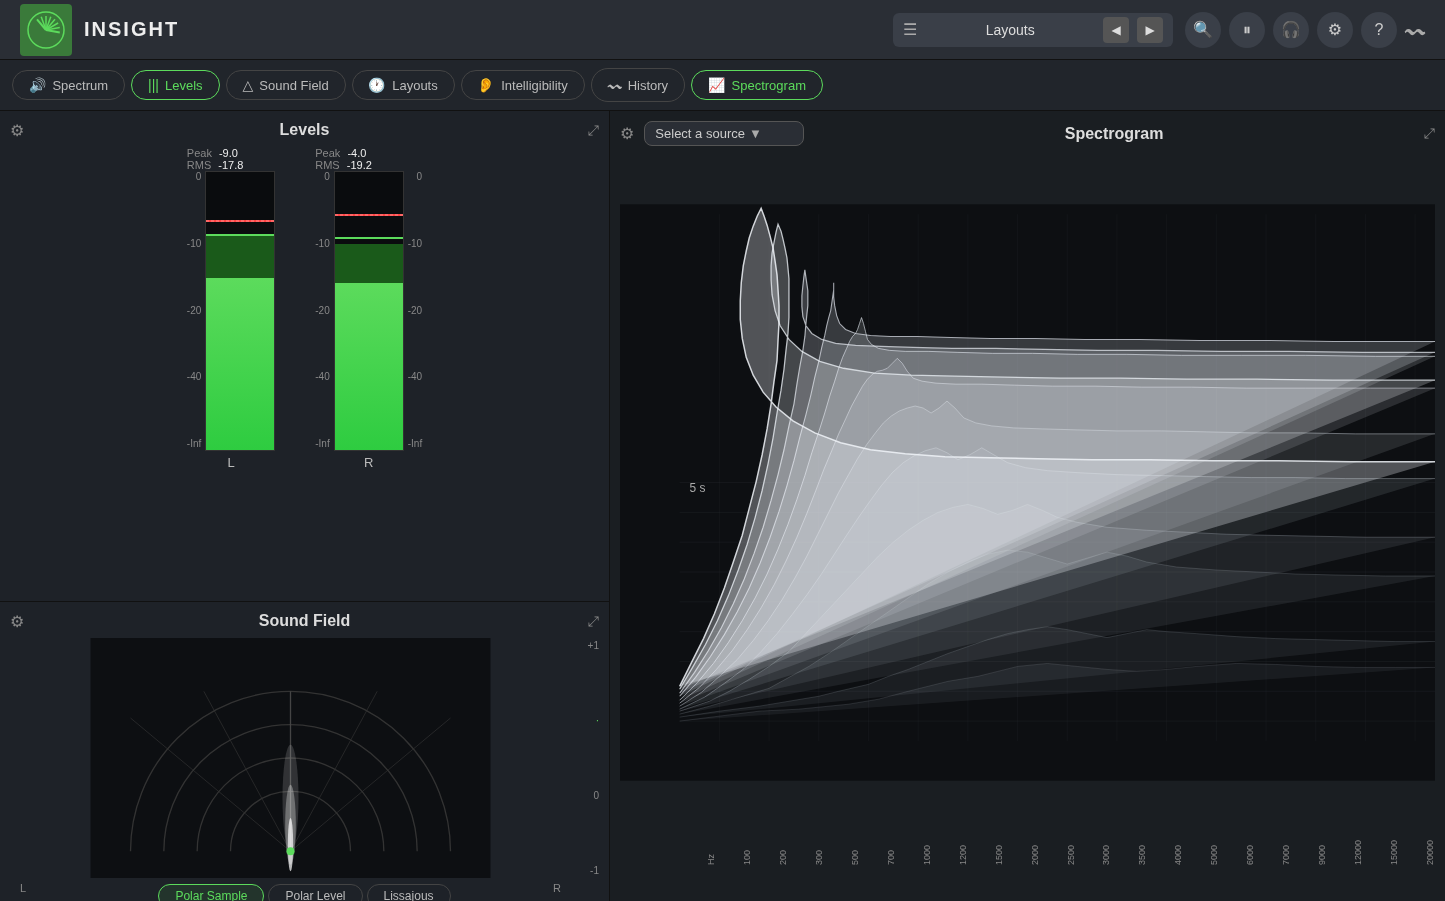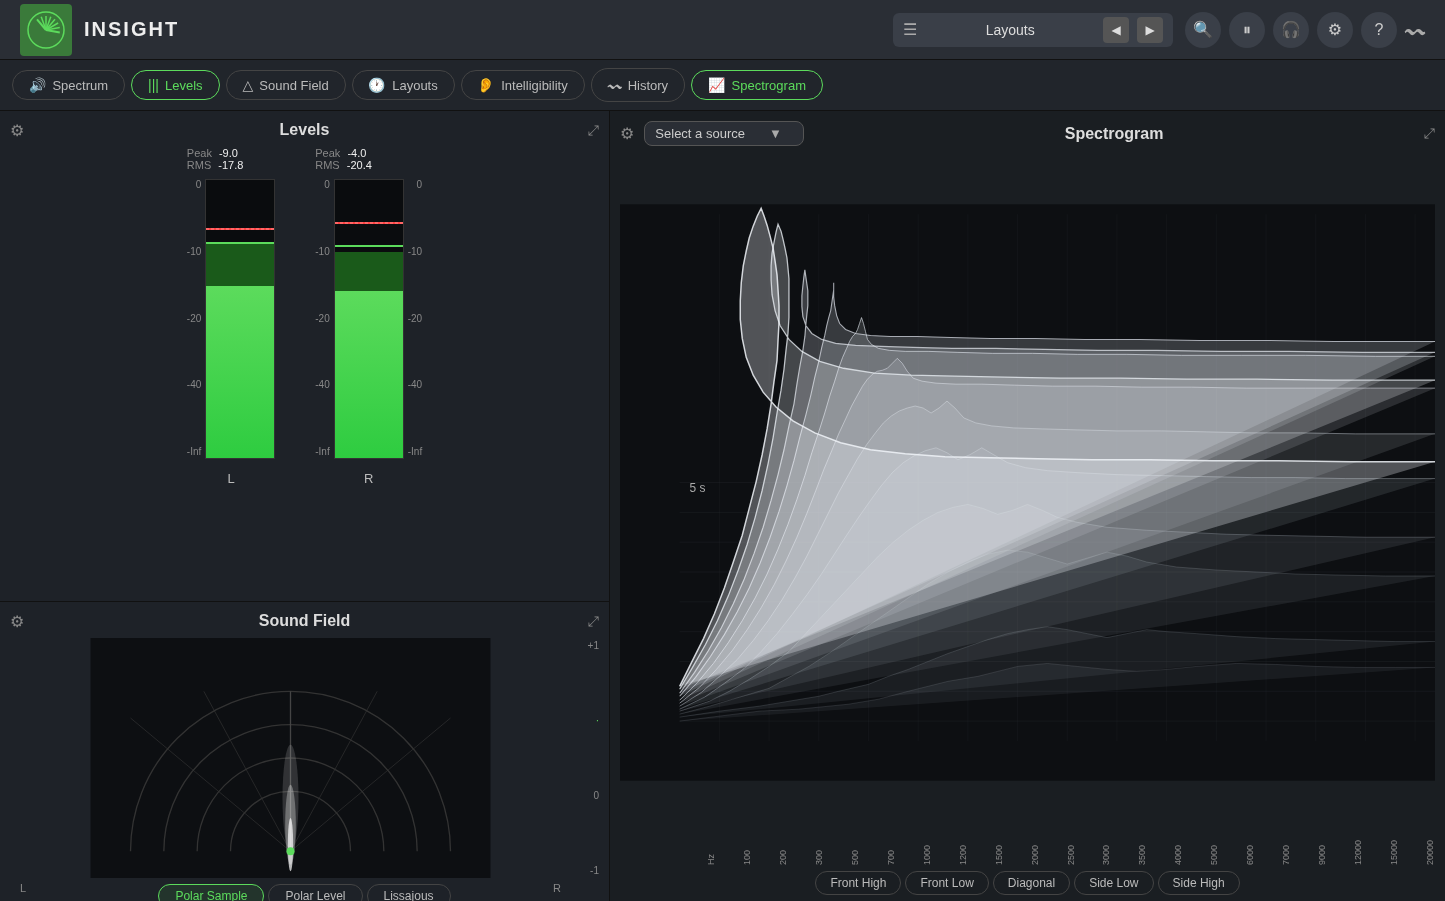--- a/index.html
+++ b/index.html
@@ -160,21 +160,21 @@
       justify-content: center;
       gap: 40px;
       padding: 0 20px;
       height: calc(100% - 40px);
     }
 
     .channel-wrap {
       display: flex;
       flex-direction: column;
       align-items: center;
-      gap: 8px;
+      gap: 0;
     }
 
     .channel-stats {
       font-size: 11px;
       color: #bbb;
       text-align: left;
       width: 100%;
     }
     .channel-stats .label { color: #888; }
     .channel-stats .value { color: #eee; margin-left: 4px; }
@@ -307,21 +307,21 @@
     .source-select {
       background: #2a2e35;
       border: 1px solid #555;
       color: #ccc;
       border-radius: 8px;
       padding: 4px 10px;
       font-size: 13px;
       cursor: pointer;
       display: flex;
       align-items: center;
-      gap: 24px;
+      gap: 4px;
       min-width: 160px;
     }
     .source-select-arrow { color: #aaa; }
     .spec-title {
       font-size: 16px;
       font-weight: bold;
       color: #ddd;
       flex: 1;
       text-align: center;
     }
@@ -483,21 +483,21 @@
         </div>
 
         <div class="channel-wrap">
           <div class="channel-stats">
             <div>
               <span class="label">Peak</span>
               <span class="value">-4.0</span>
             </div>
             <div>
               <span class="label">RMS</span>
-              <span class="value">-20.4</span>
+              <span class="value">-19.2</span>
             </div>
           </div>
           <div class="meter-area">
             <div class="scale-labels">
               <span>0</span>
               <span>-10</span>
               <span>-20</span>
               <span>-40</span>
               <span>-Inf</span>
             </div>
@@ -678,33 +678,16 @@
       <span class="freq-label">4000</span>
       <span class="freq-label">5000</span>
       <span class="freq-label">6000</span>
       <span class="freq-label">7000</span>
       <span class="freq-label">9000</span>
       <span class="freq-label">12000</span>
       <span class="freq-label">15000</span>
       <span class="freq-label">20000</span>
     </div>
 
-    <div class="spec-bottom-tabs">
-      <button class="spec-tab">
-        <span>Front High</span>
-      </button>
-      <button class="spec-tab">
-        <span>Front Low</span>
-      </button>
-      <button class="spec-tab">
-        <span>Diagonal</span>
-      </button>
-      <button class="spec-tab">
-        <span>Side Low</span>
-      </button>
-      <button class="spec-tab">
-        <span>Side High</span>
-      </button>
-    </div>
 
   </div>
 
 </div>
 
 </body></html>

